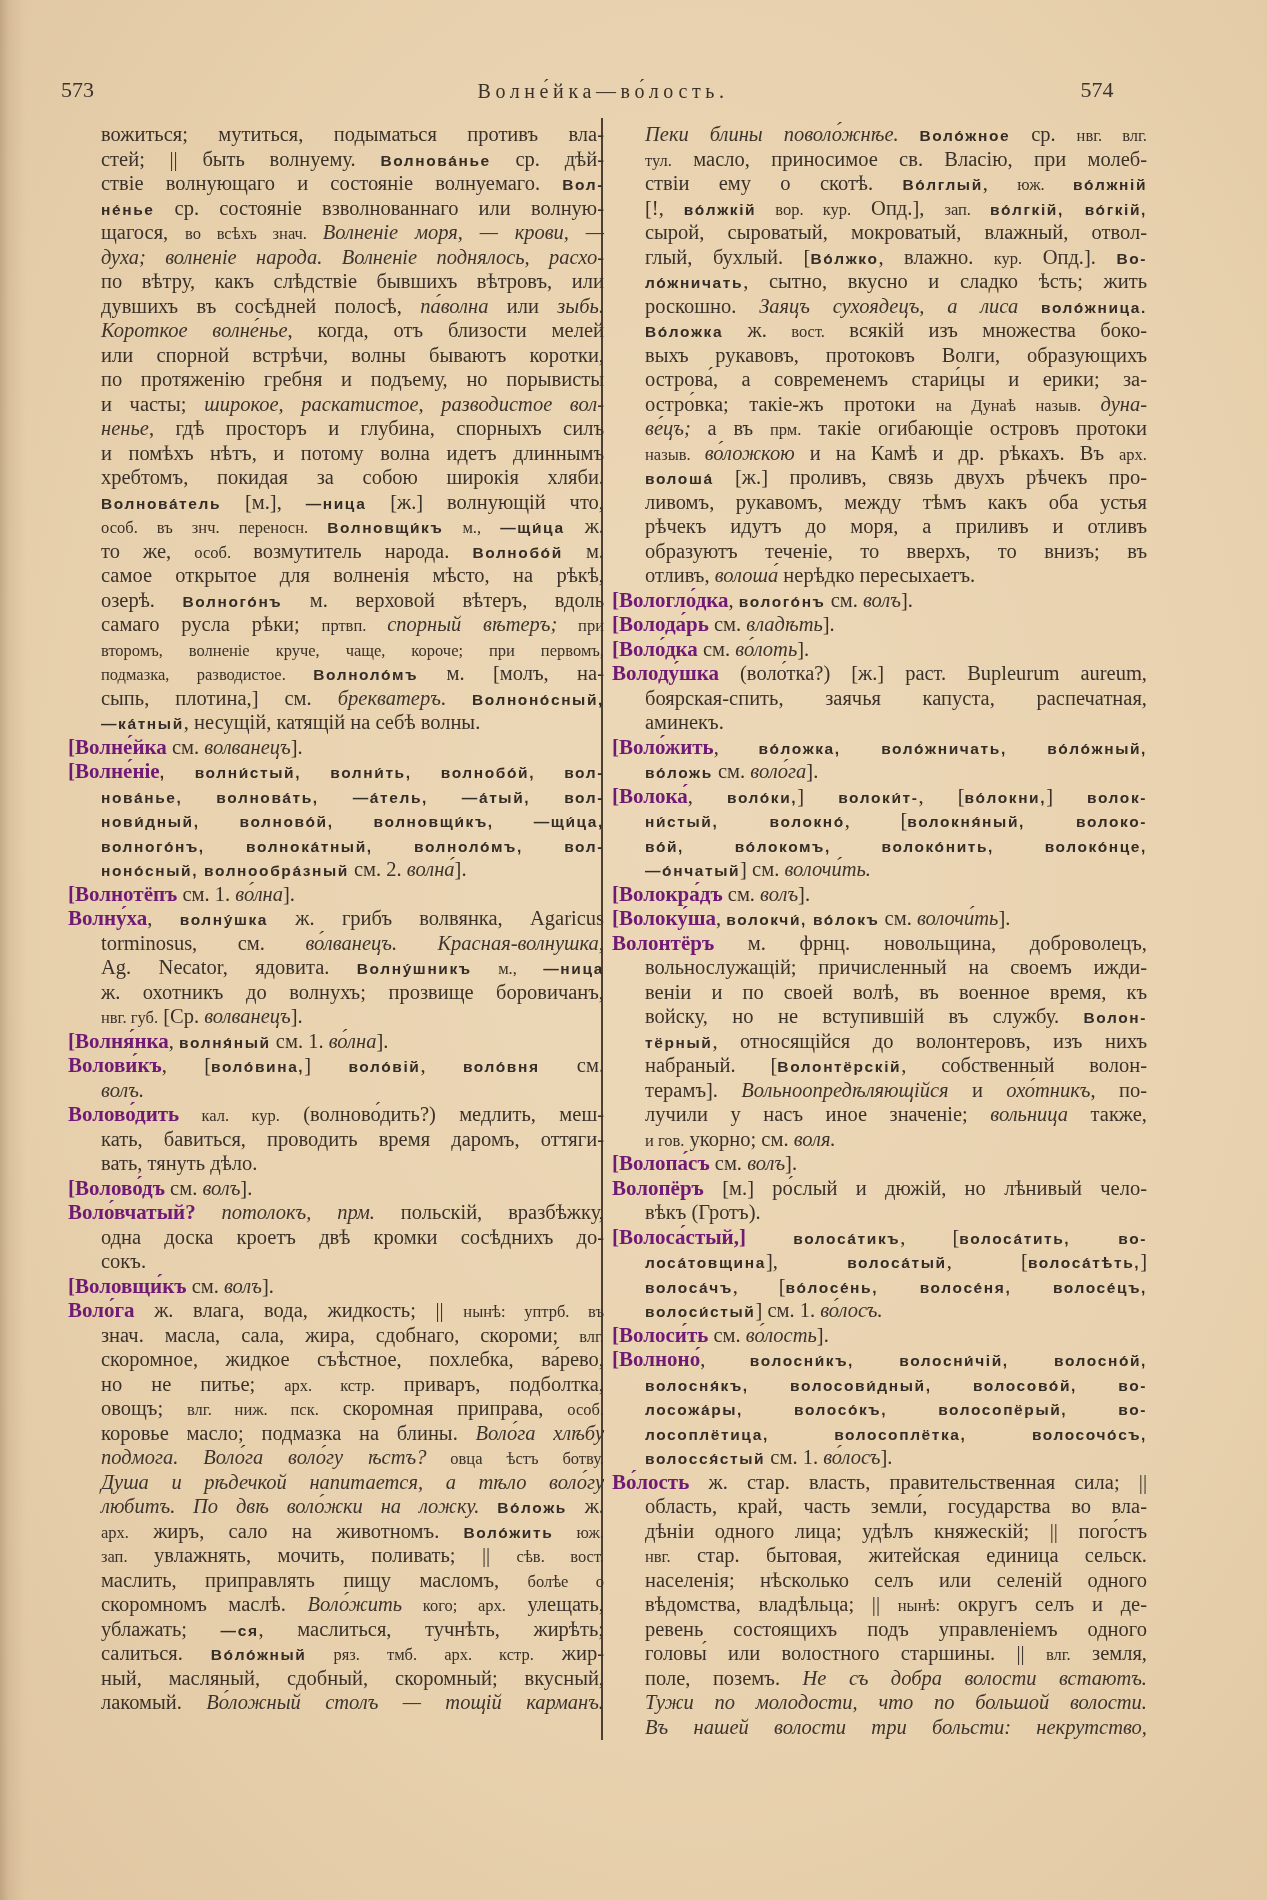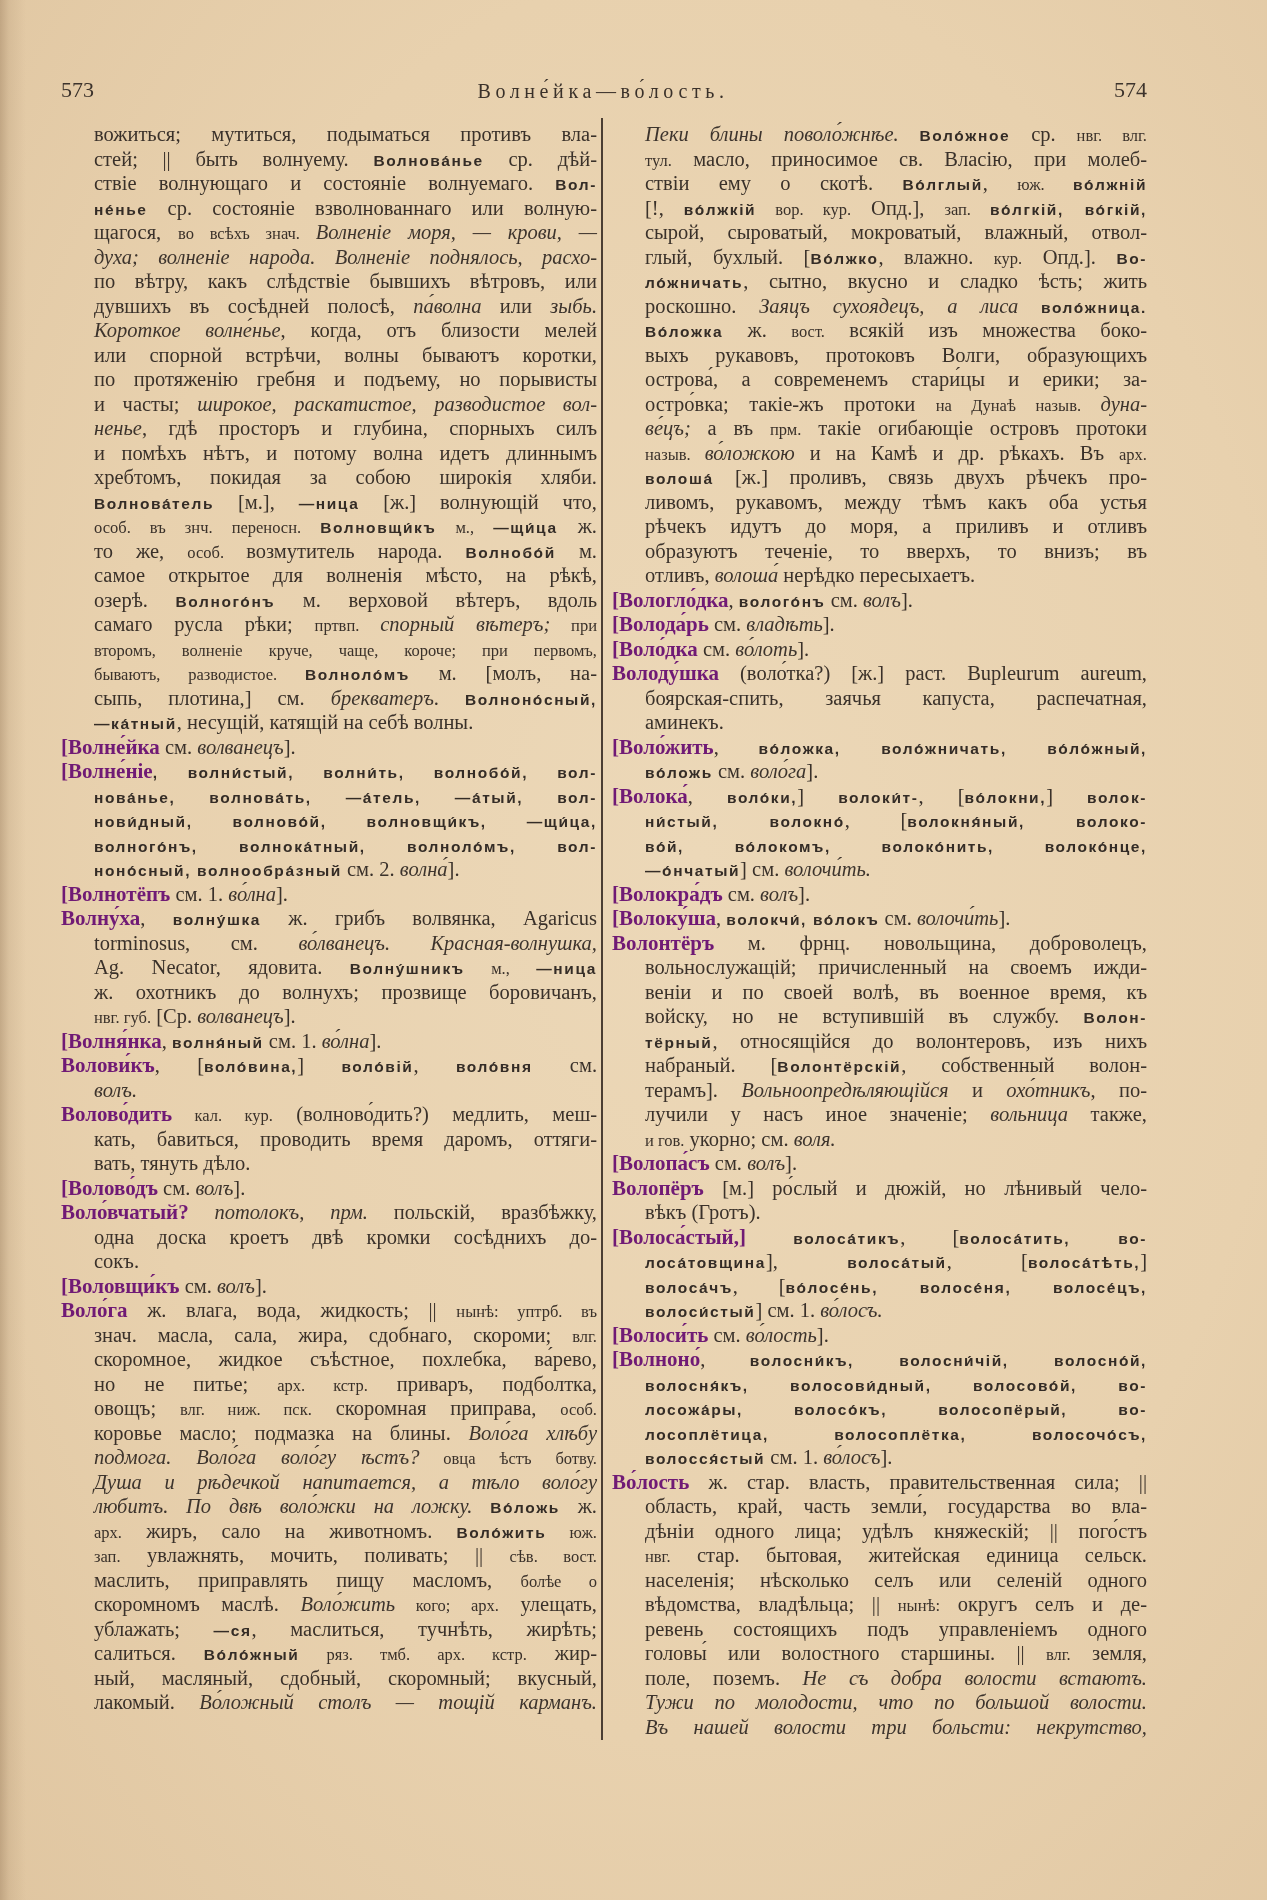--- a/index.html
+++ b/index.html
@@ -4,25 +4,25 @@
 <style>
 *{box-sizing:border-box;margin:0;padding:0}
 html,body{width:1267px;height:1900px;overflow:hidden}
 body{position:relative;background:#e8d2b0;font-family:"Liberation Serif",serif;color:#3a312a}
 .paper{position:absolute;left:0;top:0;width:1267px;height:1900px;
   background:
     linear-gradient(90deg, rgba(140,110,78,.38) 0px, rgba(140,110,78,.14) 9px, rgba(140,110,78,0) 26px),
     radial-gradient(ellipse at 55% 45%, #ecd8b8 0%, #e8d1ae 60%, #e0c6a1 100%);}
 .pnum{position:absolute;top:77px;height:26px;line-height:26px;font-size:22px;color:#3c332c}
 .pnum.left{left:61px}
-.pnum.right{left:1047px;width:100px;text-align:right}
+.pnum.right{left:1047px;width:100px;text-align:center}
 .runhead{position:absolute;top:78px;left:403px;width:400px;height:26px;line-height:26px;text-align:center;font-size:20px;letter-spacing:4.6px;color:#3a312a}
 .divider{position:absolute;left:601px;top:118px;width:2px;height:1622px;background:#4b3e33}
 .col{position:absolute;top:122px}
-.col.left{left:61px;width:536px}
+.col.left{left:68px;width:536px}
 .col.right{left:612px;width:535px}
 .ln{display:block;height:24.5px;line-height:24.5px;font-size:20.5px;white-space:nowrap;text-align:justify;text-align-last:justify;overflow:visible}
 .ln.c,.ln.cl{padding-left:33px}
 .ln.cl,.ln.el{text-align:left;text-align-last:left}
 .sg-r{}
 .sg-i{font-style:italic;color:#3d342d}
 .sg-b{font-family:"Liberation Sans",sans-serif;font-weight:bold;font-size:15.5px;letter-spacing:1.6px;color:#342c26}
 .sg-h{font-weight:bold;font-size:21px;color:#701a75}
 .sg-s{font-size:16.5px}
 .sg-si{font-size:16.5px;}
@@ -54,21 +54,21 @@
     <div class="ln c"><span class="sg-i">ненье</span><span class="sg-r">, гдѣ просторъ и глубина, спорныхъ силъ</span></div>
     <div class="ln c"><span class="sg-r">и помѣхъ нѣтъ, и потому волна идетъ длиннымъ</span></div>
     <div class="ln c"><span class="sg-r">хребтомъ, покидая за собою широкія хляби.</span></div>
     <div class="ln c"><span class="sg-b">Волнова́тель</span><span class="sg-r"> [м.], </span><span class="sg-b">—ница</span><span class="sg-r"> [ж.] волнующій что,</span></div>
     <div class="ln c"><span class="sg-s">особ. въ знч. переносн. </span><span class="sg-b">Волновщи́къ</span><span class="sg-s"> м., </span><span class="sg-b">—щи́ца</span><span class="sg-r"> ж.</span></div>
     <div class="ln c"><span class="sg-r">то же, </span><span class="sg-s">особ. </span><span class="sg-r">возмутитель народа. </span><span class="sg-b">Волнобо́й</span><span class="sg-r"> м.</span></div>
     <div class="ln c"><span class="sg-r">самое открытое для волненія мѣсто, на рѣкѣ,</span></div>
     <div class="ln c"><span class="sg-r">озерѣ. </span><span class="sg-b">Волного́нъ</span><span class="sg-r"> м. верховой вѣтеръ, вдоль</span></div>
     <div class="ln c"><span class="sg-r">самаго русла рѣки; </span><span class="sg-s">пртвп. </span><span class="sg-i">спорный вѣтеръ;</span><span class="sg-s"> при</span></div>
     <div class="ln c"><span class="sg-s">второмъ, волненіе круче, чаще, короче; при первомъ,</span></div>
-    <div class="ln c"><span class="sg-s">бываютъ, разводистое. </span><span class="sg-b">Волноло́мъ</span><span class="sg-r"> м. [молъ, на-</span></div>
+    <div class="ln c"><span class="sg-s">подмазка, разводистое. </span><span class="sg-b">Волноло́мъ</span><span class="sg-r"> м. [молъ, на-</span></div>
     <div class="ln c"><span class="sg-r">сыпь, плотина,] см. </span><span class="sg-i">брекватеръ</span><span class="sg-r">. </span><span class="sg-b">Волноно́сный,</span></div>
     <div class="ln cl"><span class="sg-b">—ка́тный</span><span class="sg-r">, несущій, катящій на себѣ волны.</span></div>
     <div class="ln el"><span class="sg-h">[Волне́йка</span><span class="sg-r"> см. </span><span class="sg-i">волванецъ</span><span class="sg-r">].</span></div>
     <div class="ln e"><span class="sg-h">[Волне́ніе</span><span class="sg-b">, волни́стый, волни́ть, волнобо́й, вол-</span></div>
     <div class="ln c"><span class="sg-b">нова́нье, волнова́ть, —а́тель, —а́тый, вол-</span></div>
     <div class="ln c"><span class="sg-b">нови́дный, волново́й, волновщи́къ, —щи́ца,</span></div>
     <div class="ln c"><span class="sg-b">волного́нъ, волнока́тный, волноло́мъ, вол-</span></div>
     <div class="ln cl"><span class="sg-b">ноно́сный, волнообра́зный</span><span class="sg-r"> см. 2. </span><span class="sg-i">волна́</span><span class="sg-r">].</span></div>
     <div class="ln el"><span class="sg-h">[Волнотёпъ</span><span class="sg-r"> см. 1. </span><span class="sg-i">во́лна</span><span class="sg-r">].</span></div>
     <div class="ln e"><span class="sg-h">Волну́ха</span><span class="sg-r">, </span><span class="sg-b">волну́шка</span><span class="sg-r"> ж. грибъ волвянка, Agaricus</span></div>

